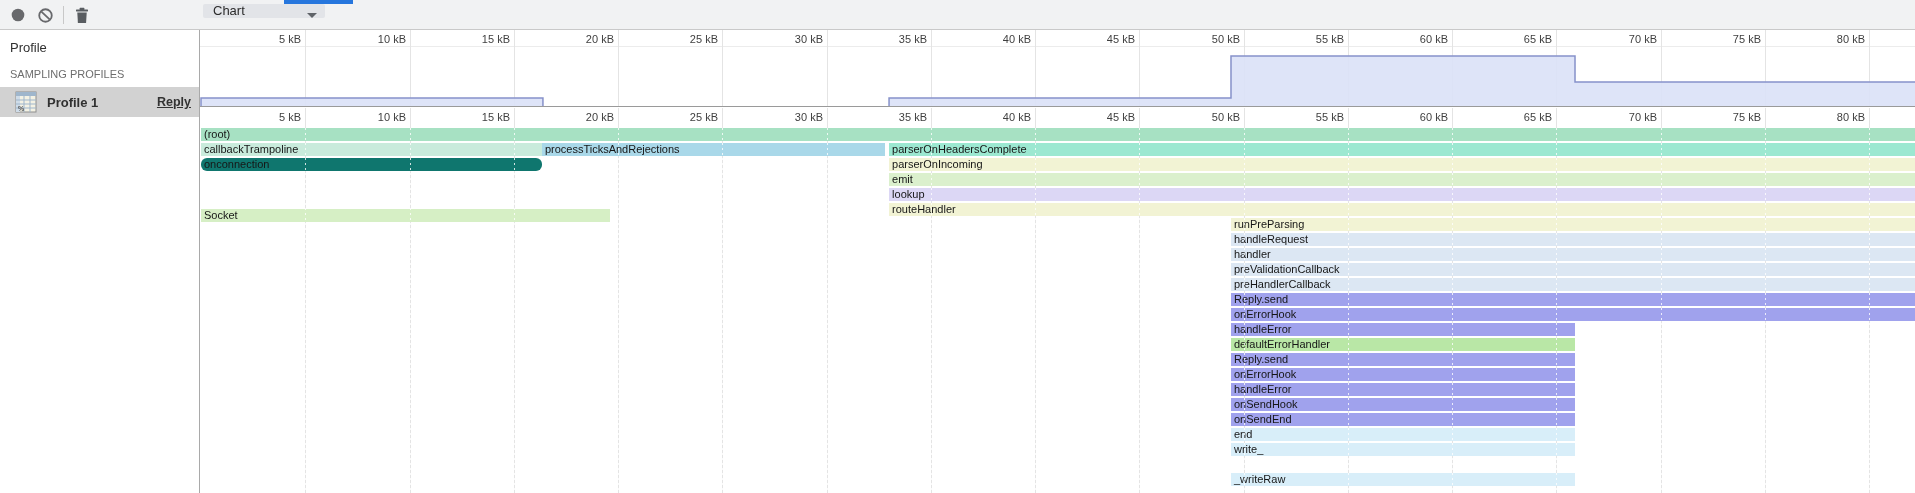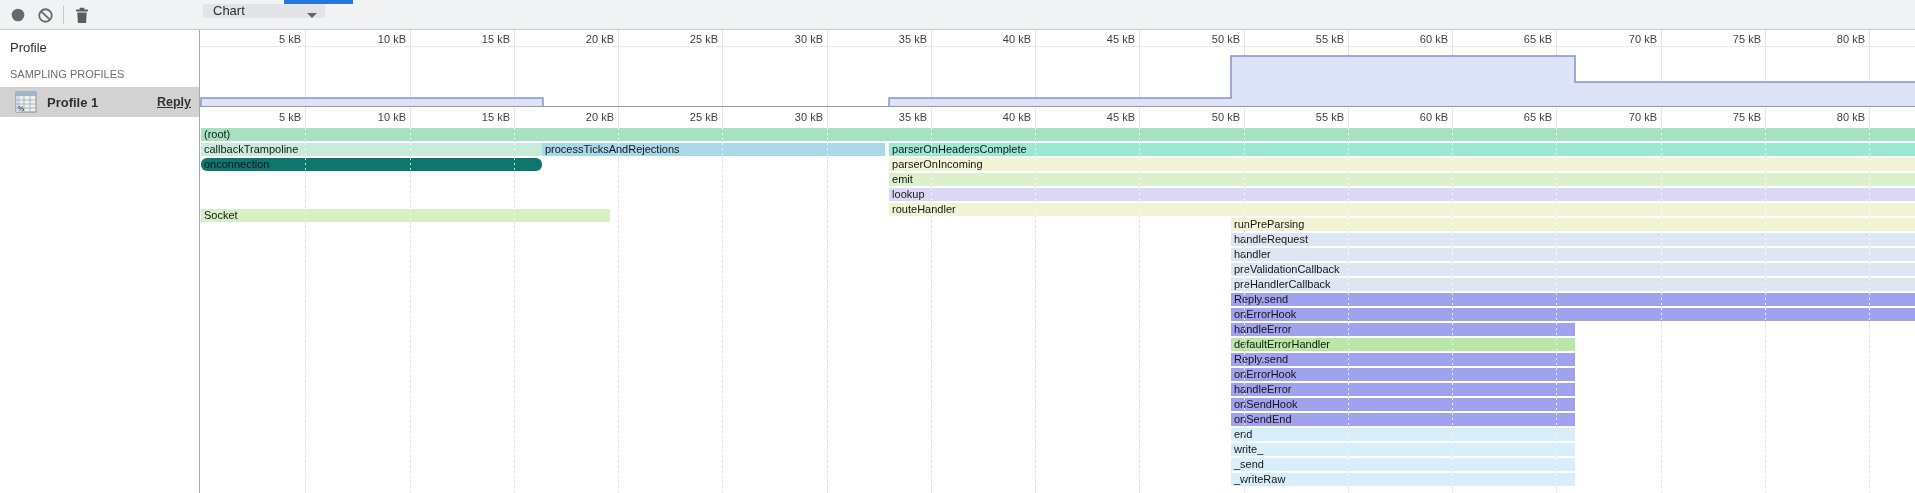--- a/index.html
+++ b/index.html
@@ -226,21 +226,20 @@
         <div class="bar" style="left: 1031px; width: 686px; top: 180px; height: 13px; background: rgb(160, 162, 237);">onErrorHook</div>
         <div class="bar" style="left: 1031px; width: 344px; top: 195px; height: 13px; background: rgb(160, 162, 237);">handleError</div>
         <div class="bar" style="left: 1031px; width: 344px; top: 210px; height: 13px; background: rgb(185, 231, 166);">defaultErrorHandler</div>
         <div class="bar" style="left: 1031px; width: 344px; top: 225px; height: 13px; background: rgb(160, 162, 237);">Reply.send</div>
         <div class="bar" style="left: 1031px; width: 344px; top: 240px; height: 13px; background: rgb(160, 162, 237);">onErrorHook</div>
         <div class="bar" style="left: 1031px; width: 344px; top: 255px; height: 13px; background: rgb(160, 162, 237);">handleError</div>
         <div class="bar" style="left: 1031px; width: 344px; top: 270px; height: 13px; background: rgb(160, 162, 237);">onSendHook</div>
         <div class="bar" style="left: 1031px; width: 344px; top: 285px; height: 13px; background: rgb(160, 162, 237);">onSendEnd</div>
         <div class="bar" style="left: 1031px; width: 344px; top: 300px; height: 13px; background: rgb(216, 238, 249);">end</div>
         <div class="bar" style="left: 1031px; width: 344px; top: 315px; height: 13px; background: rgb(216, 238, 249);">write_</div>
-        <div class="bar" style="left: 1031px; width: 344px; top: 330px; height: 13px; background: rgb(216, 238, 249);">_send</div>
         <div class="bar" style="left: 1031px; width: 344px; top: 345px; height: 13px; background: rgb(216, 238, 249);">_writeRaw</div>
         <div class="gridline-over" style="left: 105px;"></div>
         <div class="gridline-over" style="left: 210px;"></div>
         <div class="gridline-over" style="left: 314px;"></div>
         <div class="gridline-over" style="left: 418px;"></div>
         <div class="gridline-over" style="left: 522px;"></div>
         <div class="gridline-over" style="left: 627px;"></div>
         <div class="gridline-over" style="left: 731px;"></div>
         <div class="gridline-over" style="left: 835px;"></div>
         <div class="gridline-over" style="left: 939px;"></div>

